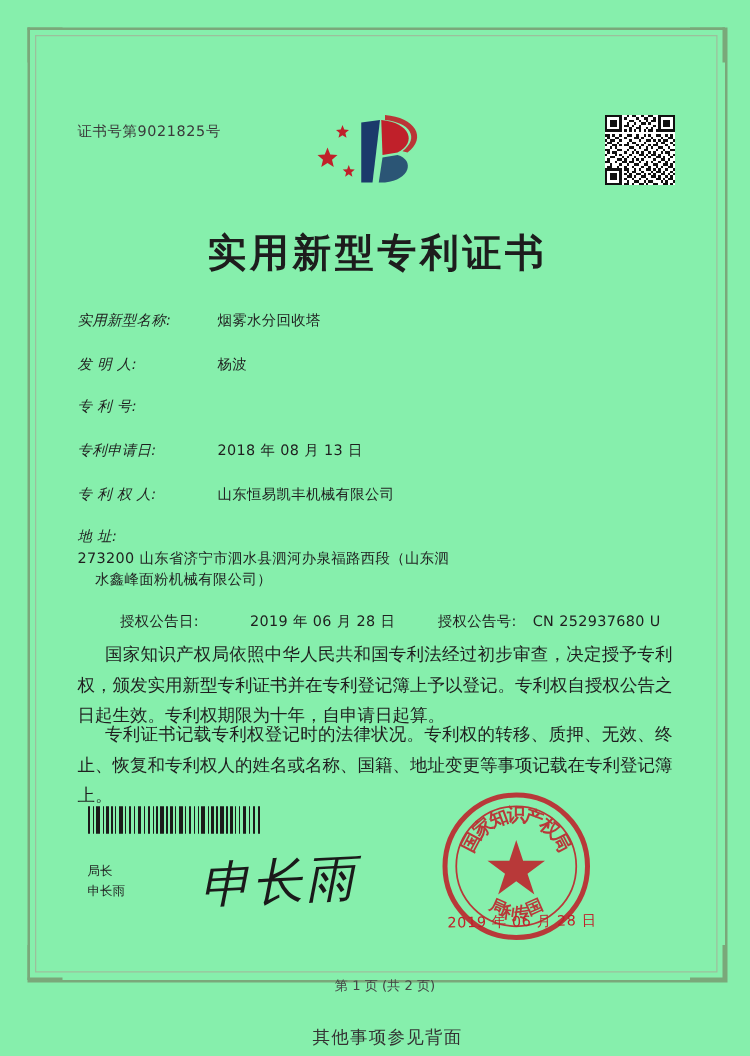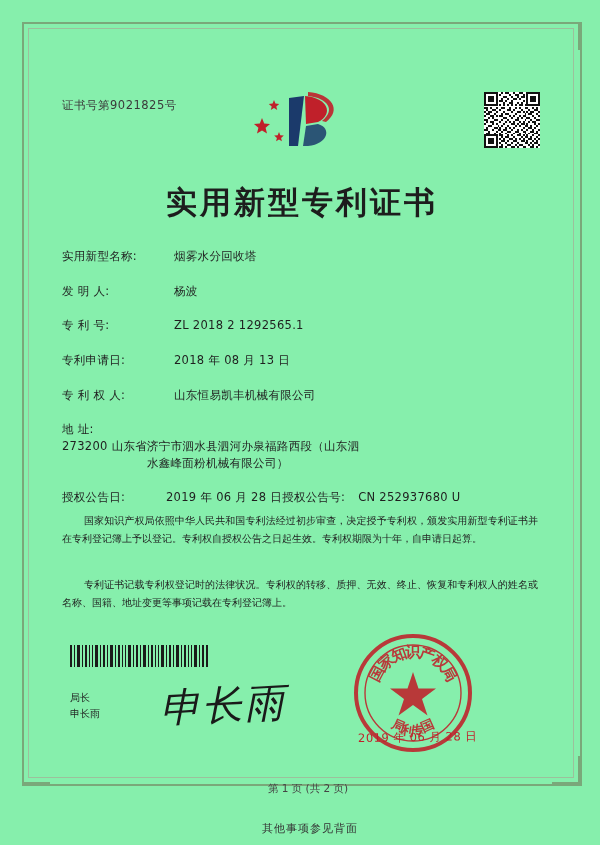--- a/index.html
+++ b/index.html
@@ -89,39 +89,40 @@
   .frow {
     display: flex;
     align-items: flex-start;
     margin-bottom: 18px;
   }
   .flabel {
     white-space: nowrap;
     color: #1f1f1f;
     letter-spacing: 0.3px;
   }
-  .flabel.w1 { width: 112px; }
+  .flabel.w1 { width: 112px; font-style: italic; }
   .fvalue {
     color: #1f1f1f;
     letter-spacing: 0.3px;
   }
   .frow.two > .pair {
     display: flex;
     align-items: flex-start;
+    margin-left: 34px;
   }
   .frow.two > .pair.second { }
   .addr-wrap { display: flex; flex-direction: column; }
-  .addr-lines { max-width: 390px; text-align: center; }
+  .addr-lines { max-width: 390px; }
   .addr-lines .l2 { margin-top: 0; margin-left: 14px; }
 
   .para {
     position: absolute;
     left: 62px;
     width: 476px;
-    font-size: 10px;
+    font-size: 14px;
     line-height: 1.75;
     text-align: justify;
     color: #1f1f1f;
   }
   .para.p1 { top: 512px; }
   .para.p2 { top: 576px; }
   .indent { text-indent: 22px; display: block; }
 
   
   .barcode {
@@ -169,21 +170,21 @@
     position: absolute;
     left: 16px; right: 0; top: 782px;
     text-align: center;
     font-size: 10.5px;
     color: #444;
   }
   .footer-note {
     position: absolute;
     left: 0; right: 0; top: 821px;
     text-align: center;
-    font-size: 11px;
+    font-size: 14px;
     color: #333;
     letter-spacing: 1px;
     margin-left: 20px;
   }
 </style>
 </head>
 <body>
 
 <div class="page">
 
@@ -454,21 +455,20 @@
       <div class="fvalue">烟雾水分回收塔</div>
     </div>
 
     <div class="frow">
       <div class="flabel w1">发 明 人:</div>
       <div class="fvalue">杨波</div>
     </div>
 
     <div class="frow">
       <div class="flabel w1">专 利 号:</div>
-      <div class="fvalue">ZL 2018 2 1292565.1</div>
     </div>
 
     <div class="frow">
       <div class="flabel w1">专利申请日:</div>
       <div class="fvalue">2018 年 08 月 13 日</div>
     </div>
 
     <div class="frow">
       <div class="flabel w1">专 利 权 人:</div>
       <div class="fvalue">山东恒易凯丰机械有限公司</div>

